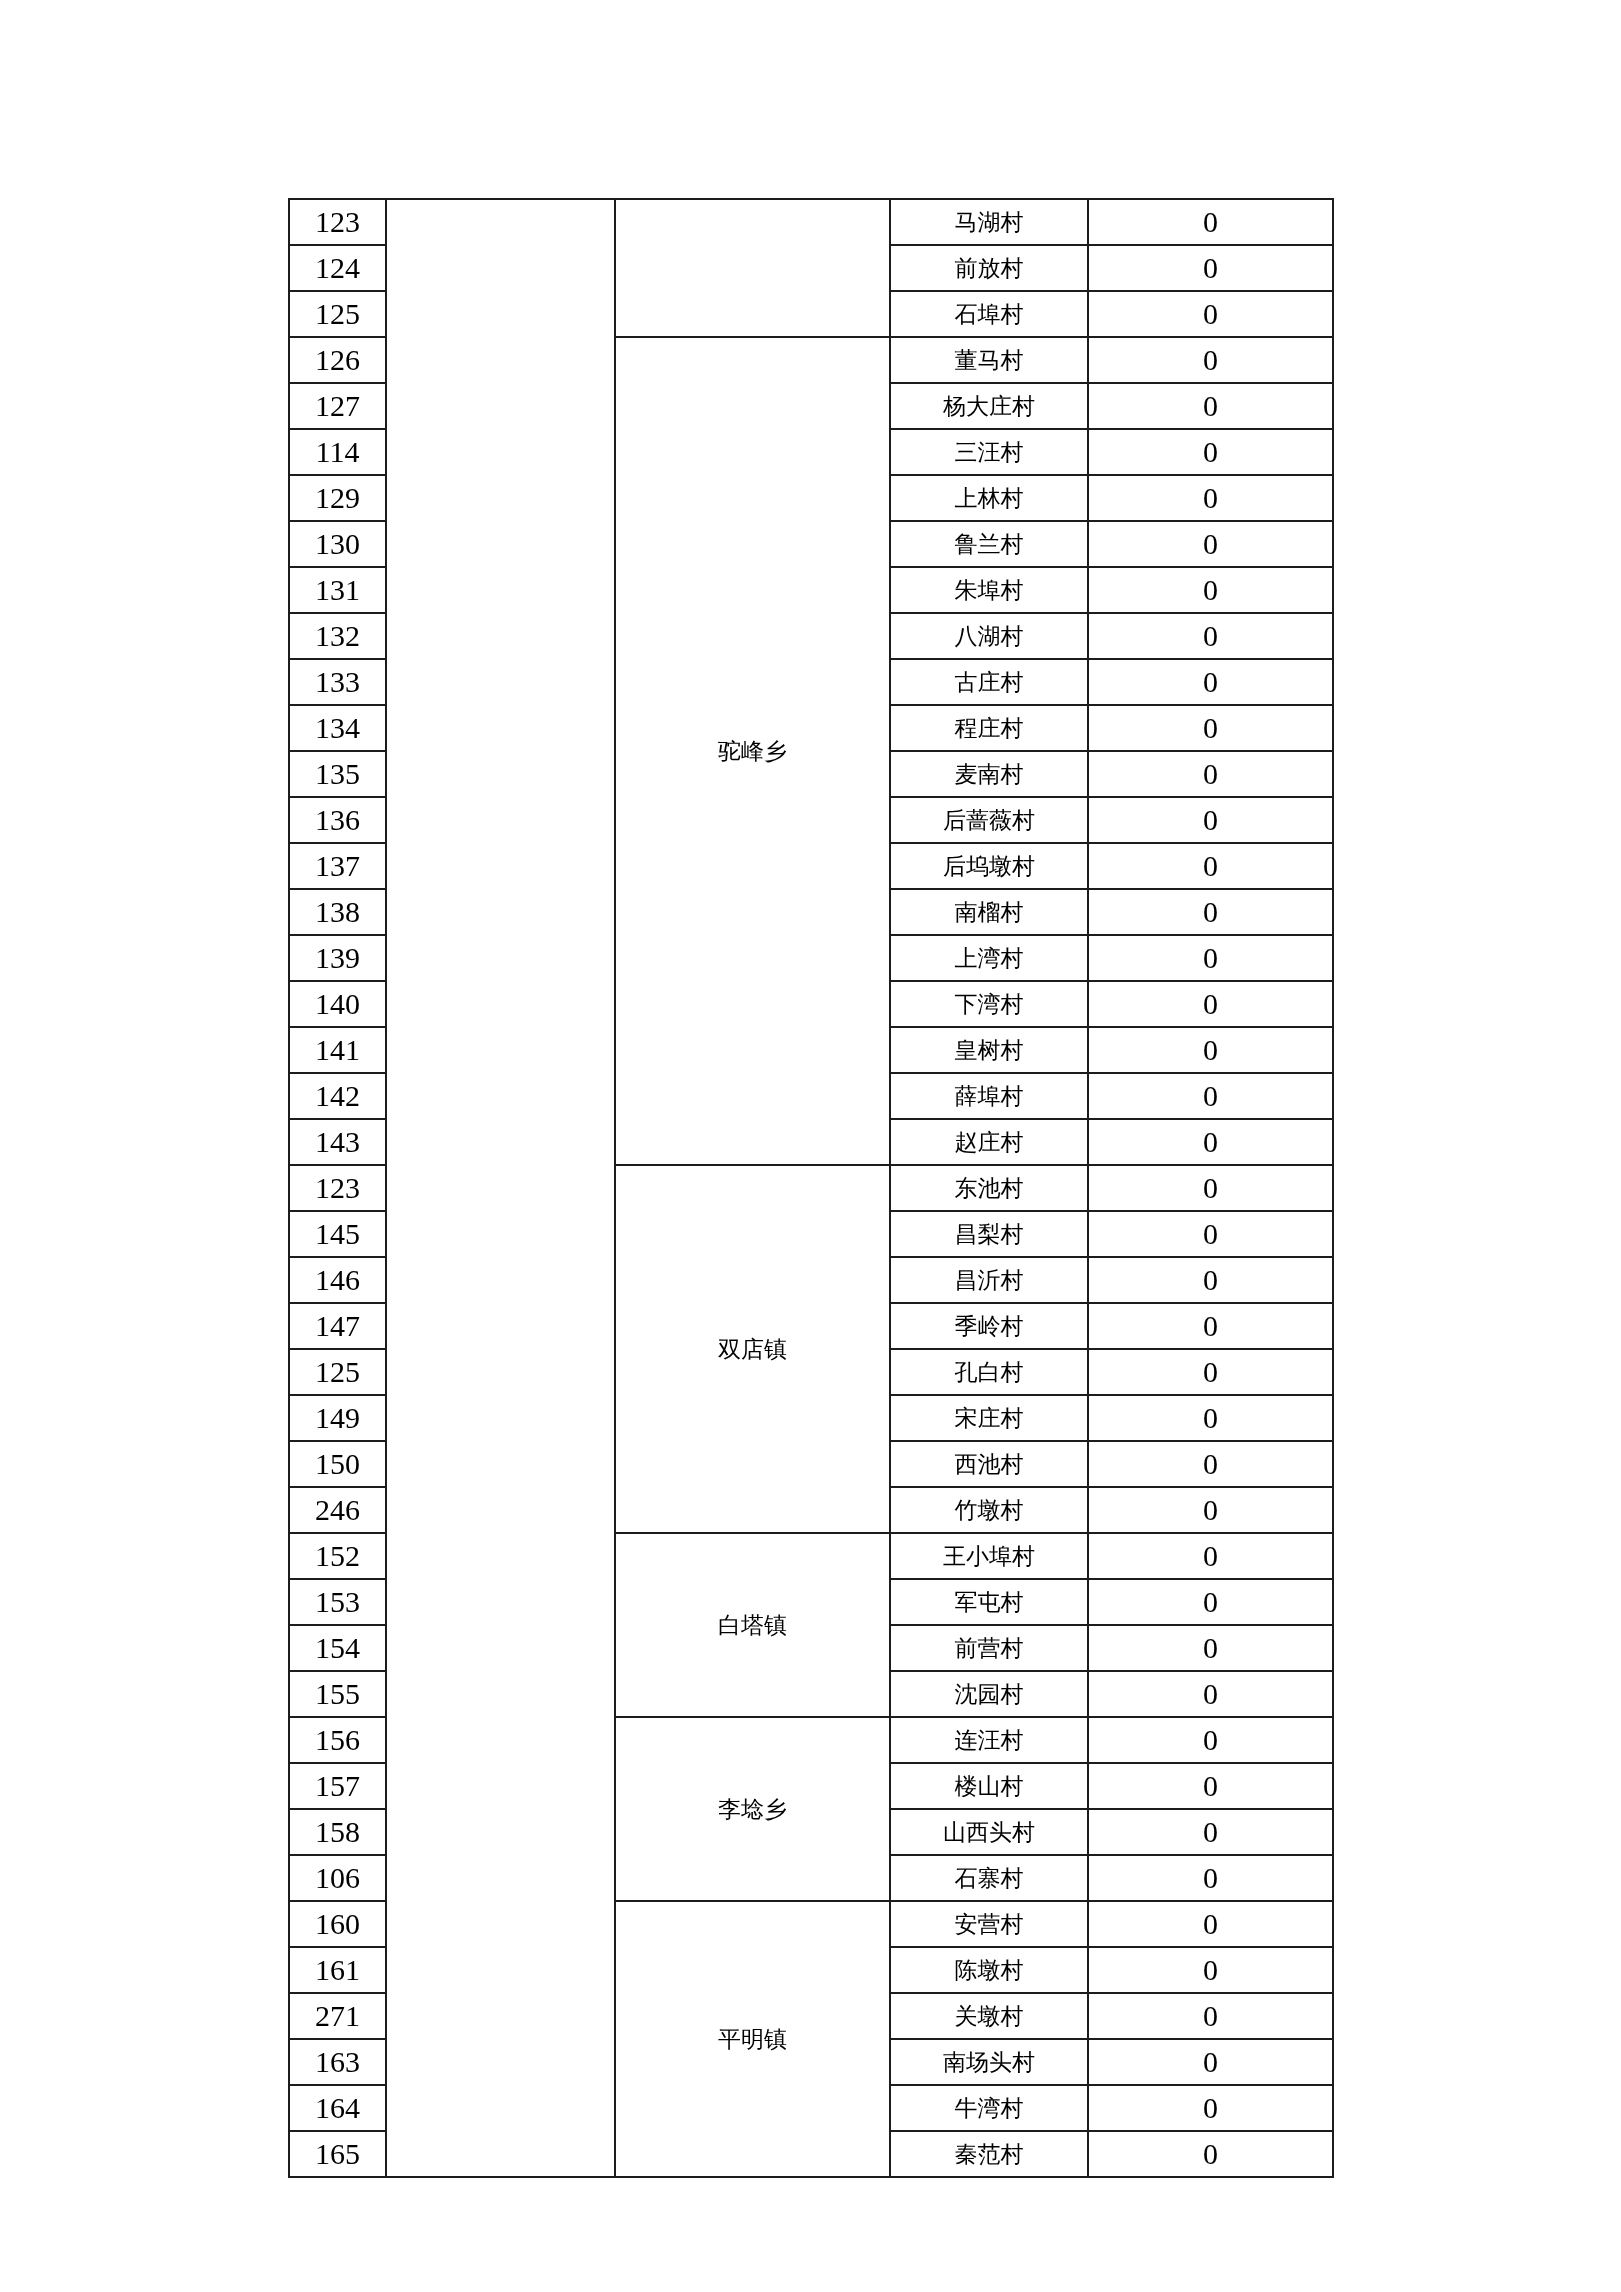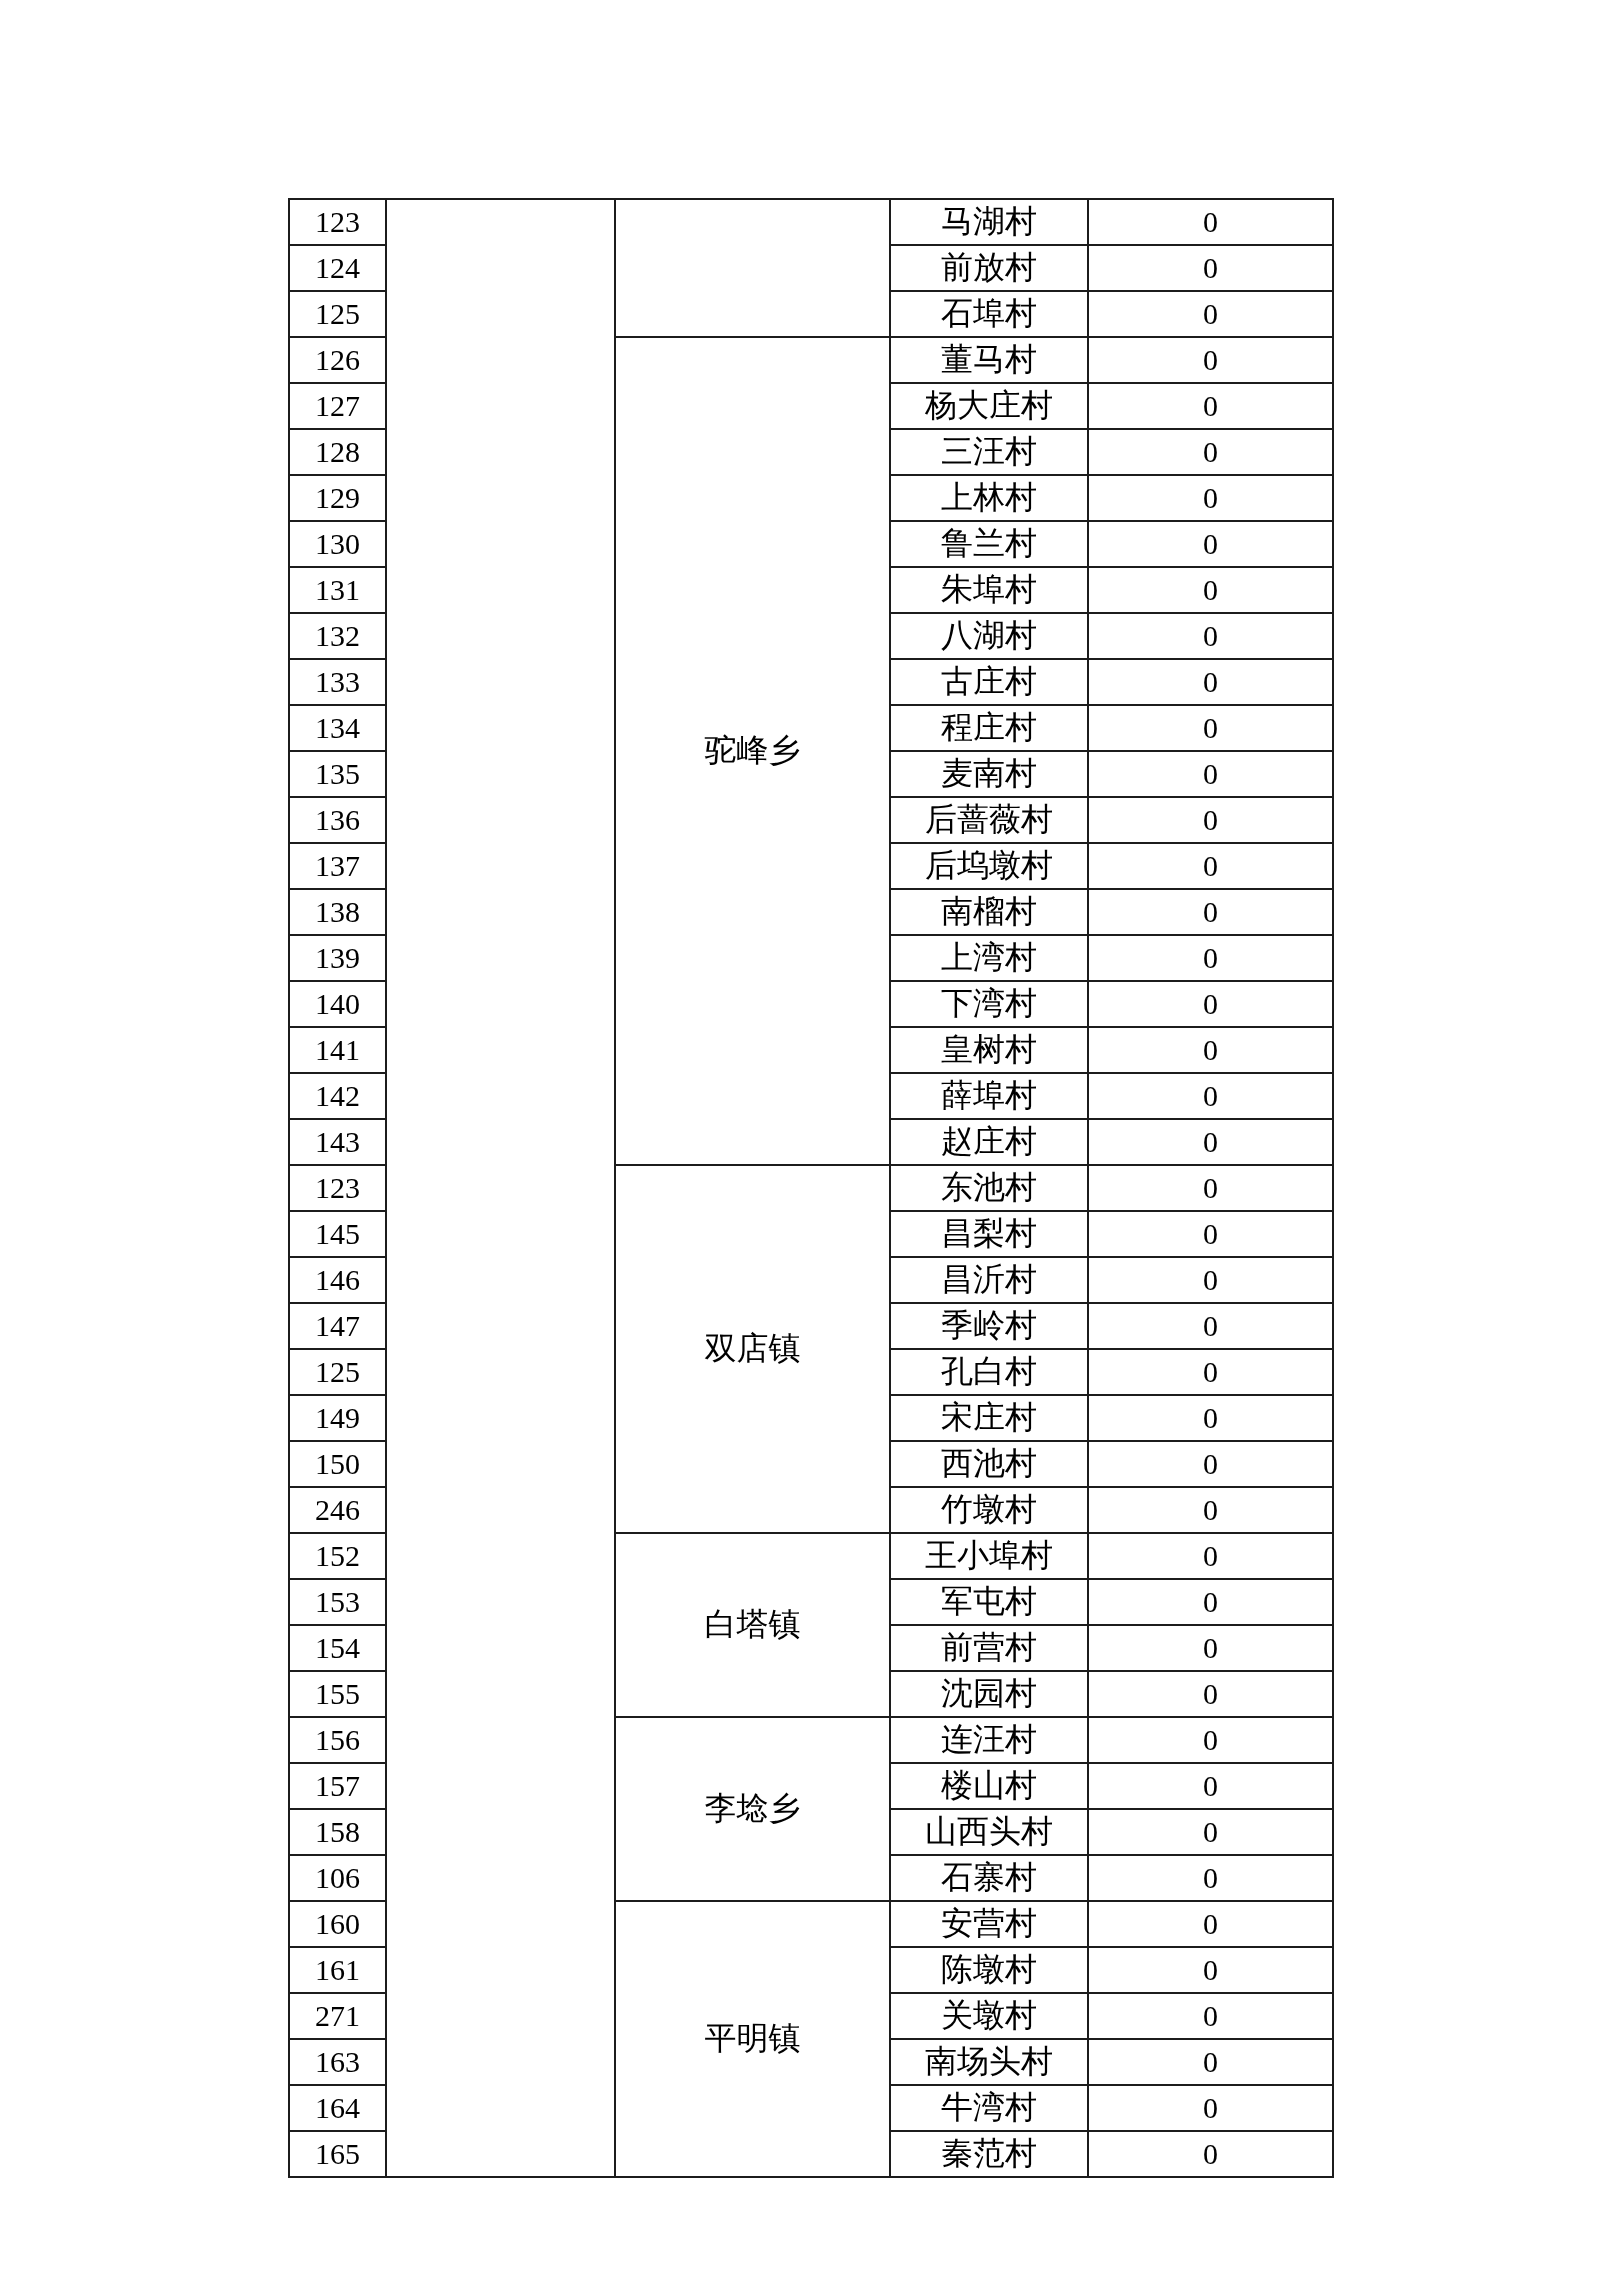--- a/index.html
+++ b/index.html
@@ -28,21 +28,21 @@
   table.data-table td {
     border: 2px solid #1c1c1c;
     text-align: center;
     vertical-align: middle;
     padding: 0;
     height: 44px;
     overflow: hidden;
     white-space: nowrap;
   }
   td.cell-cjk {
-    font-size: 32px;
+    font-size: 23px;
     font-family: "Liberation Serif", "DejaVu Serif", serif;
   }
   td.cell-num {
     font-size: 30px;
     font-family: "Liberation Serif", "DejaVu Serif", serif;
   }
   col.c-no      { width: 97px;  }
   col.c-county  { width: 229px; }
   col.c-town    { width: 275px; }
   col.c-village { width: 198px; }
@@ -83,21 +83,21 @@
           <td class="cell-cjk" rowspan="18">驼峰乡</td>
           <td class="cell-cjk">董马村</td>
           <td class="cell-num">0</td>
         </tr>
         <tr>
           <td class="cell-num">127</td>
           <td class="cell-cjk">杨大庄村</td>
           <td class="cell-num">0</td>
         </tr>
         <tr>
-          <td class="cell-num">128</td>
+          <td class="cell-num">114</td>
           <td class="cell-cjk">三汪村</td>
           <td class="cell-num">0</td>
         </tr>
         <tr>
           <td class="cell-num">129</td>
           <td class="cell-cjk">上林村</td>
           <td class="cell-num">0</td>
         </tr>
         <tr>
           <td class="cell-num">130</td>

